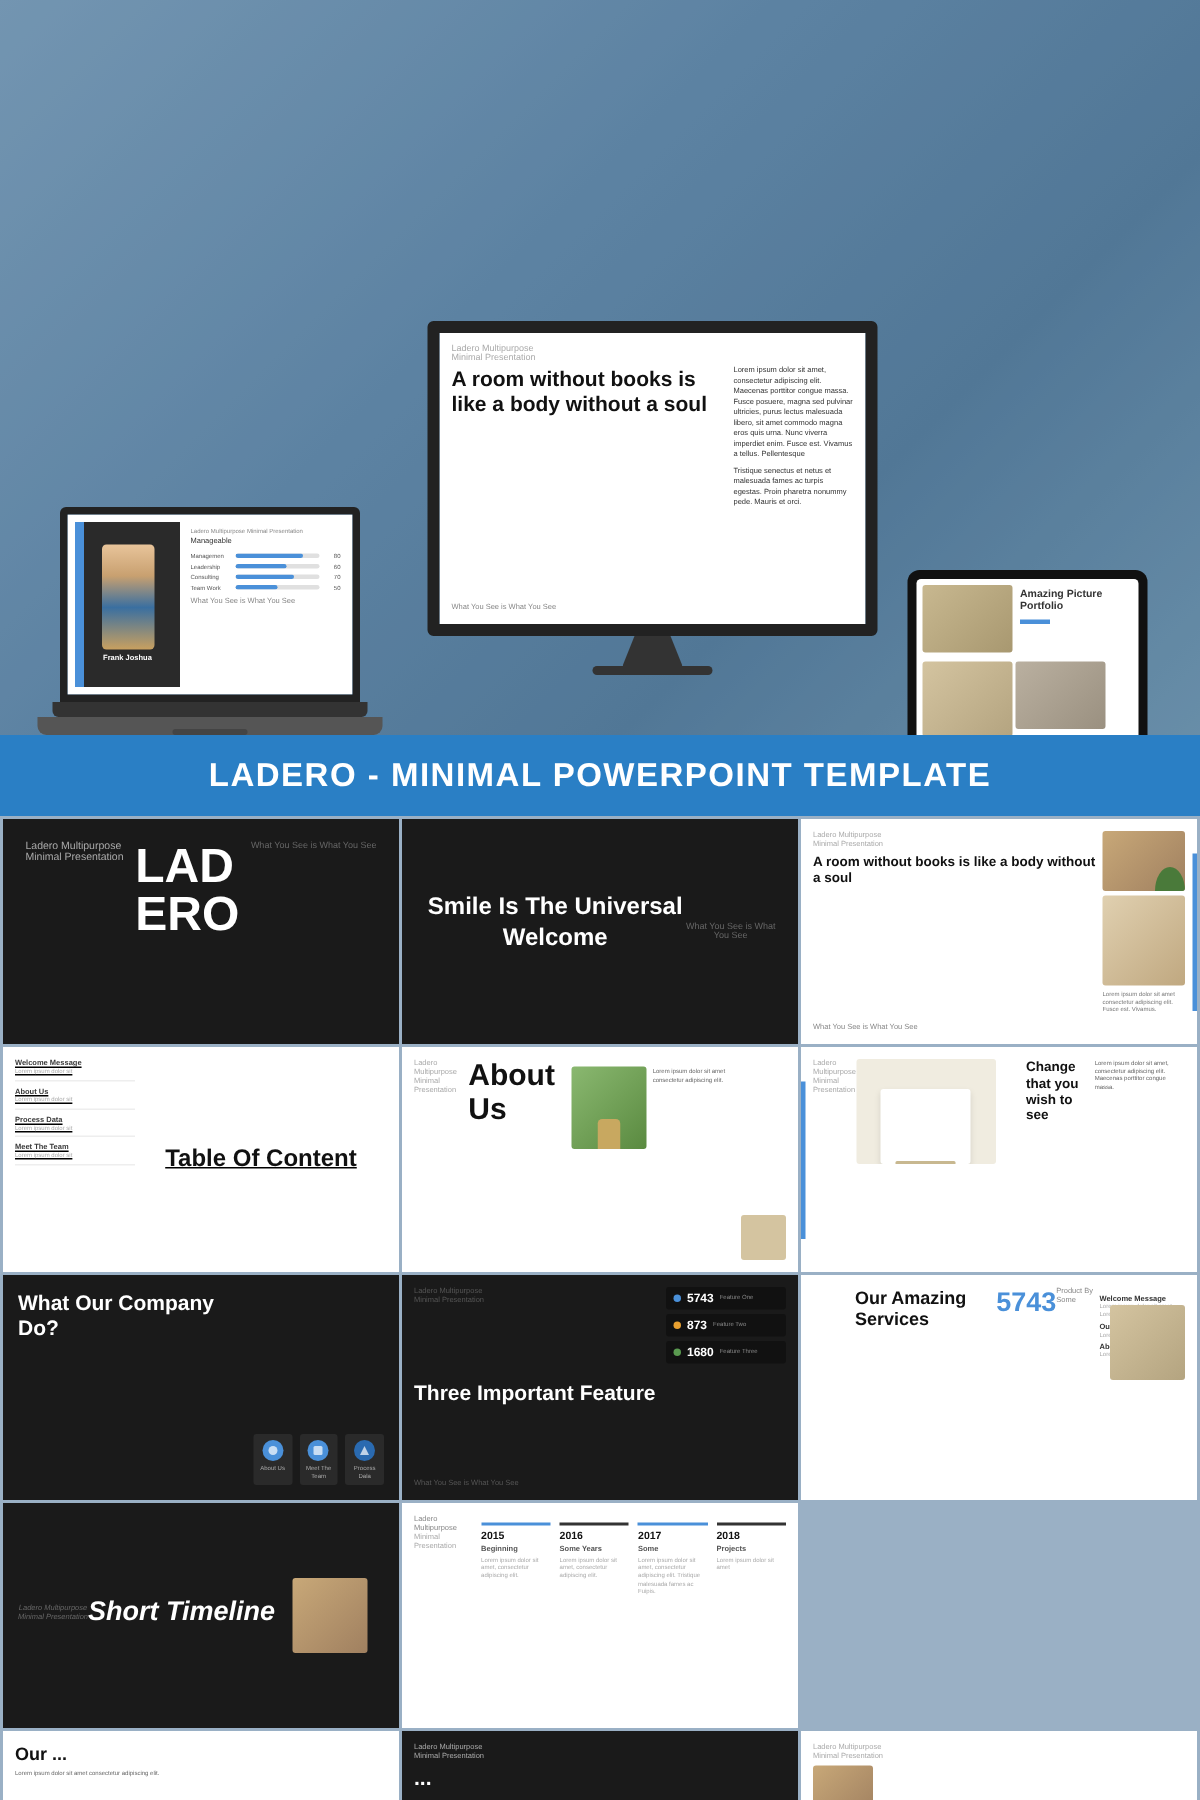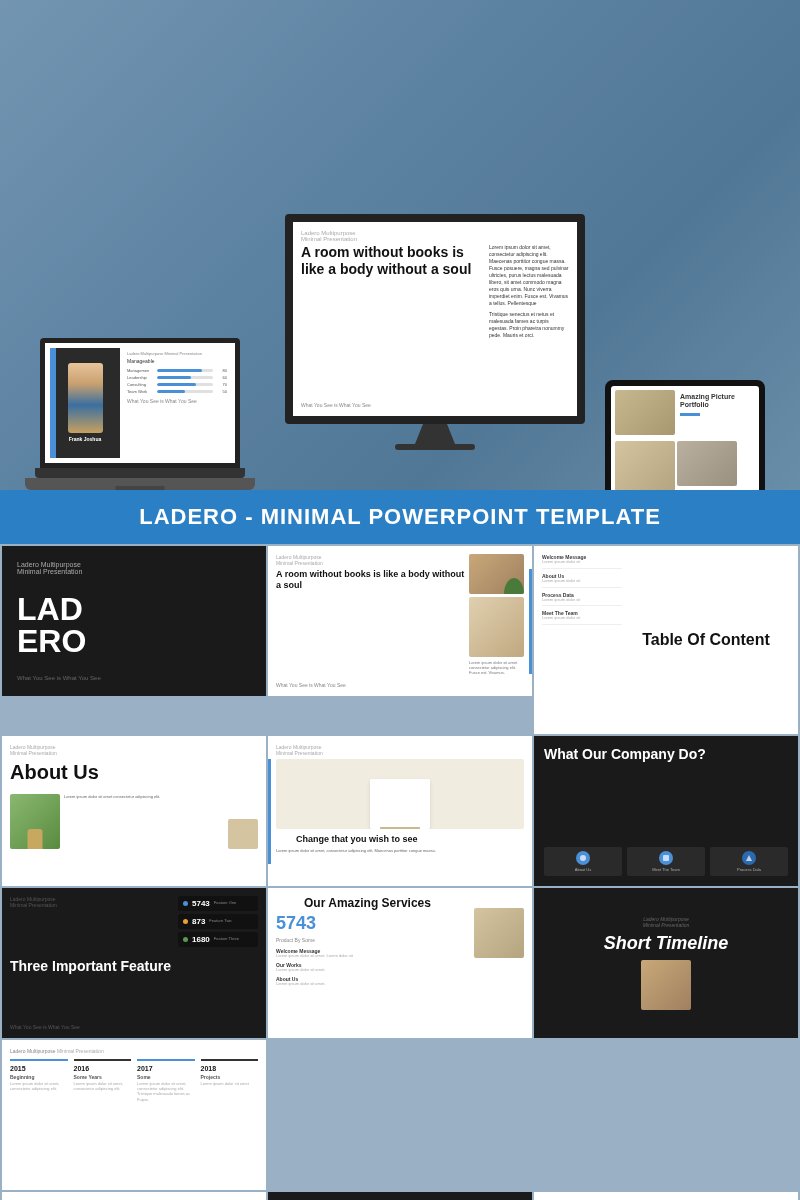--- a/index.html
+++ b/index.html
@@ -320,21 +320,21 @@
       background: #9ab0c5;
       padding: 2px;
     }
 
     .thumb {
       background: white;
       overflow: hidden;
       position: relative;
       height: 150px;
       display: flex;
-      flex-direction: column;
+      flex-direction: row;
     }
 
     
     .thumb-lad-ero {
       background: #1a1a1a;
       padding: 15px;
       justify-content: space-between;
     }
     .thumb-lad-ero .brand-small {
       font-size: 7px;
@@ -1001,39 +1001,43 @@
 
   <div class="thumb thumb-lad-ero">
     <div class="brand-small">
       <span>Ladero Multipurpose</span>
       <span>Minimal Presentation</span>
     </div>
     <div class="big-text">LAD<br>ERO</div>
     <div class="footer-small">What You See is What You See</div>
   </div>
 
+  <div class="thumb thumb-smile">
+    <div class="smile-text">Smile Is The Universal Welcome</div>
+    <div class="footer-small">What You See is What You See</div>
+  </div>
 
   <div class="thumb thumb-room" style="position:relative;">
     <div class="blue-bar-right"></div>
     <div class="room-left">
       <div class="room-brand">
         <span>Ladero Multipurpose</span>
         <span>Minimal Presentation</span>
       </div>
       <div class="room-quote">A room without books is like a body without a soul</div>
       <div class="room-footer">What You See is What You See</div>
     </div>
     <div class="room-right">
       <div class="room-img-placeholder"></div>
       <div class="room-img-tall"></div>
       <div class="room-text-small">Lorem ipsum dolor sit amet consectetur adipiscing elit. Fusce est. Vivamus.</div>
     </div>
   </div>
 
-  <div class="thumb thumb-toc" style="height:188px;">
+  <div class="thumb thumb-toc" style="height:150px;text-decoration:underline;">
     <div class="toc-left">
       <div class="toc-item">
         <div class="toc-item-label">Welcome Message</div>
         <div class="toc-item-sub">Lorem ipsum dolor sit</div>
       </div>
       <div class="toc-item">
         <div class="toc-item-label">About Us</div>
         <div class="toc-item-sub">Lorem ipsum dolor sit</div>
       </div>
       <div class="toc-item">

